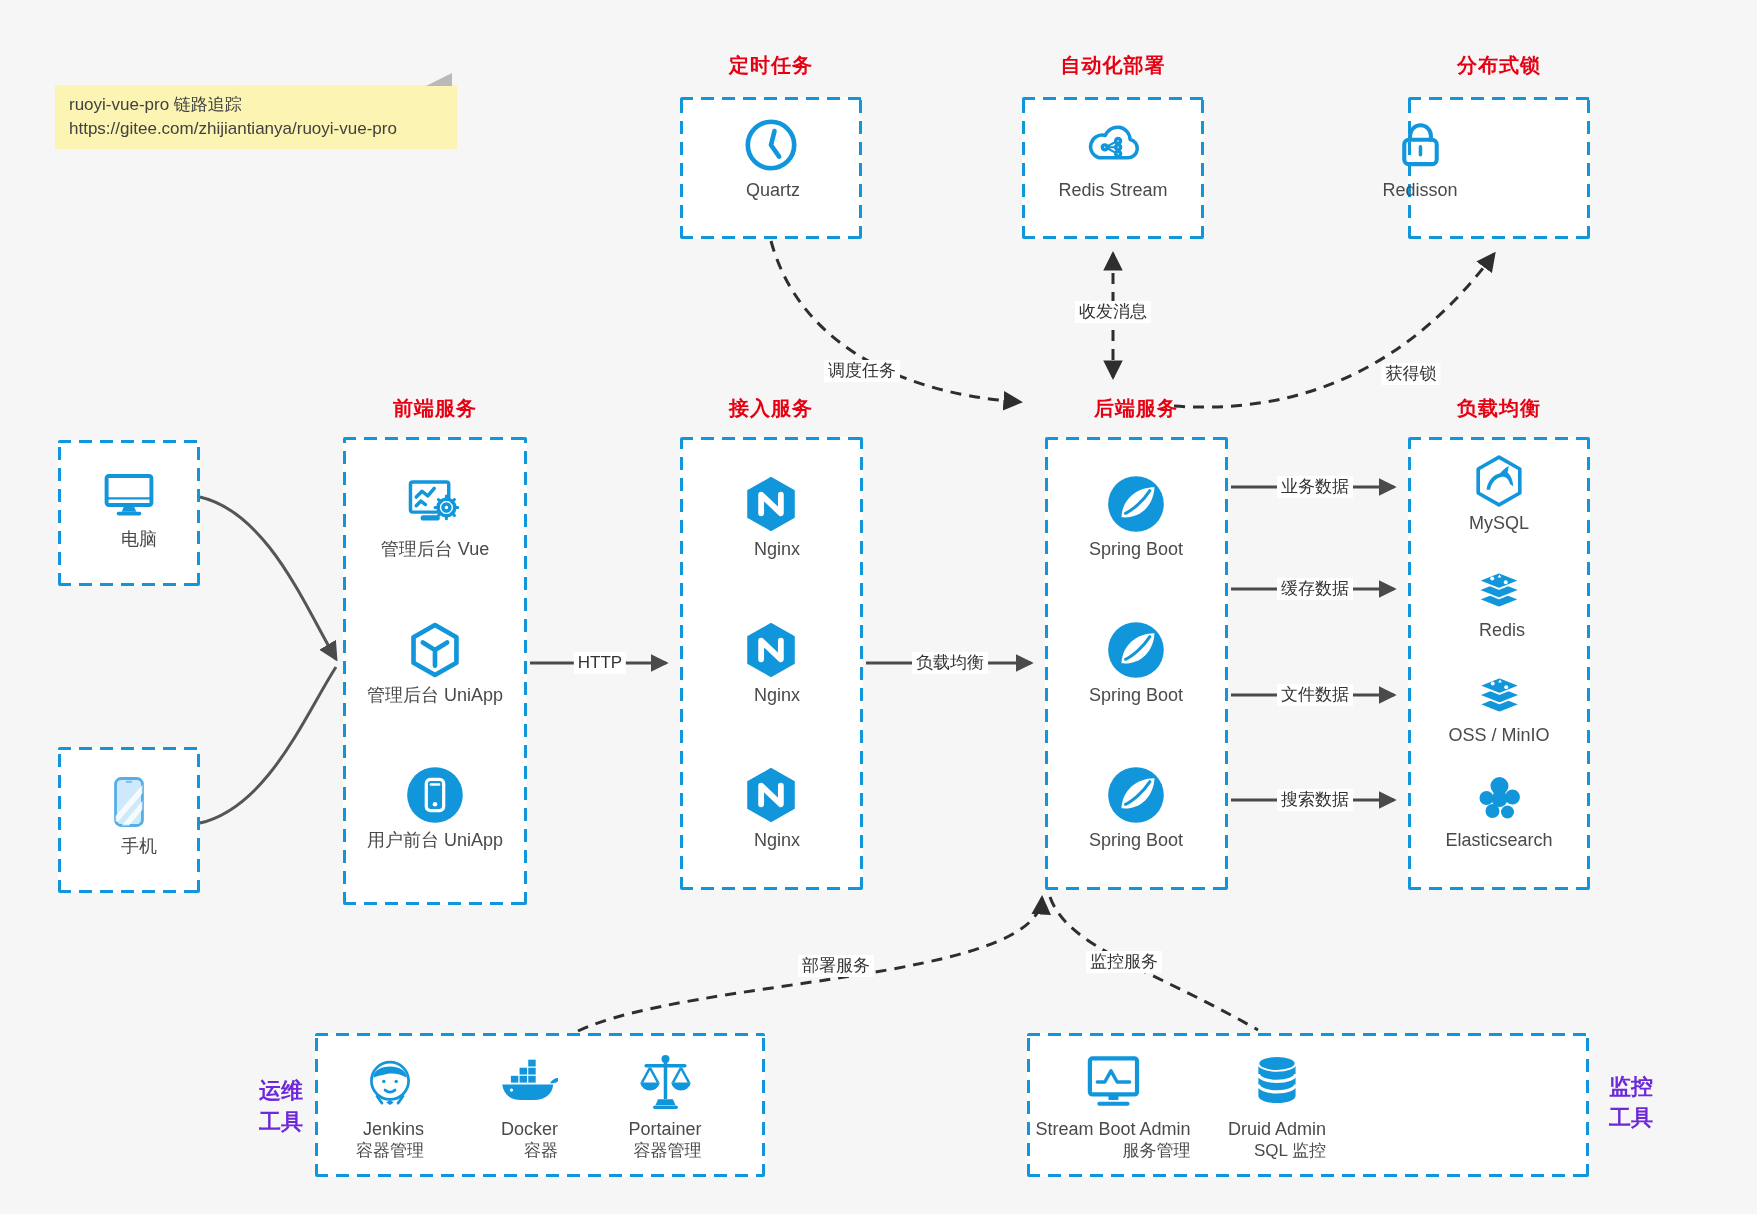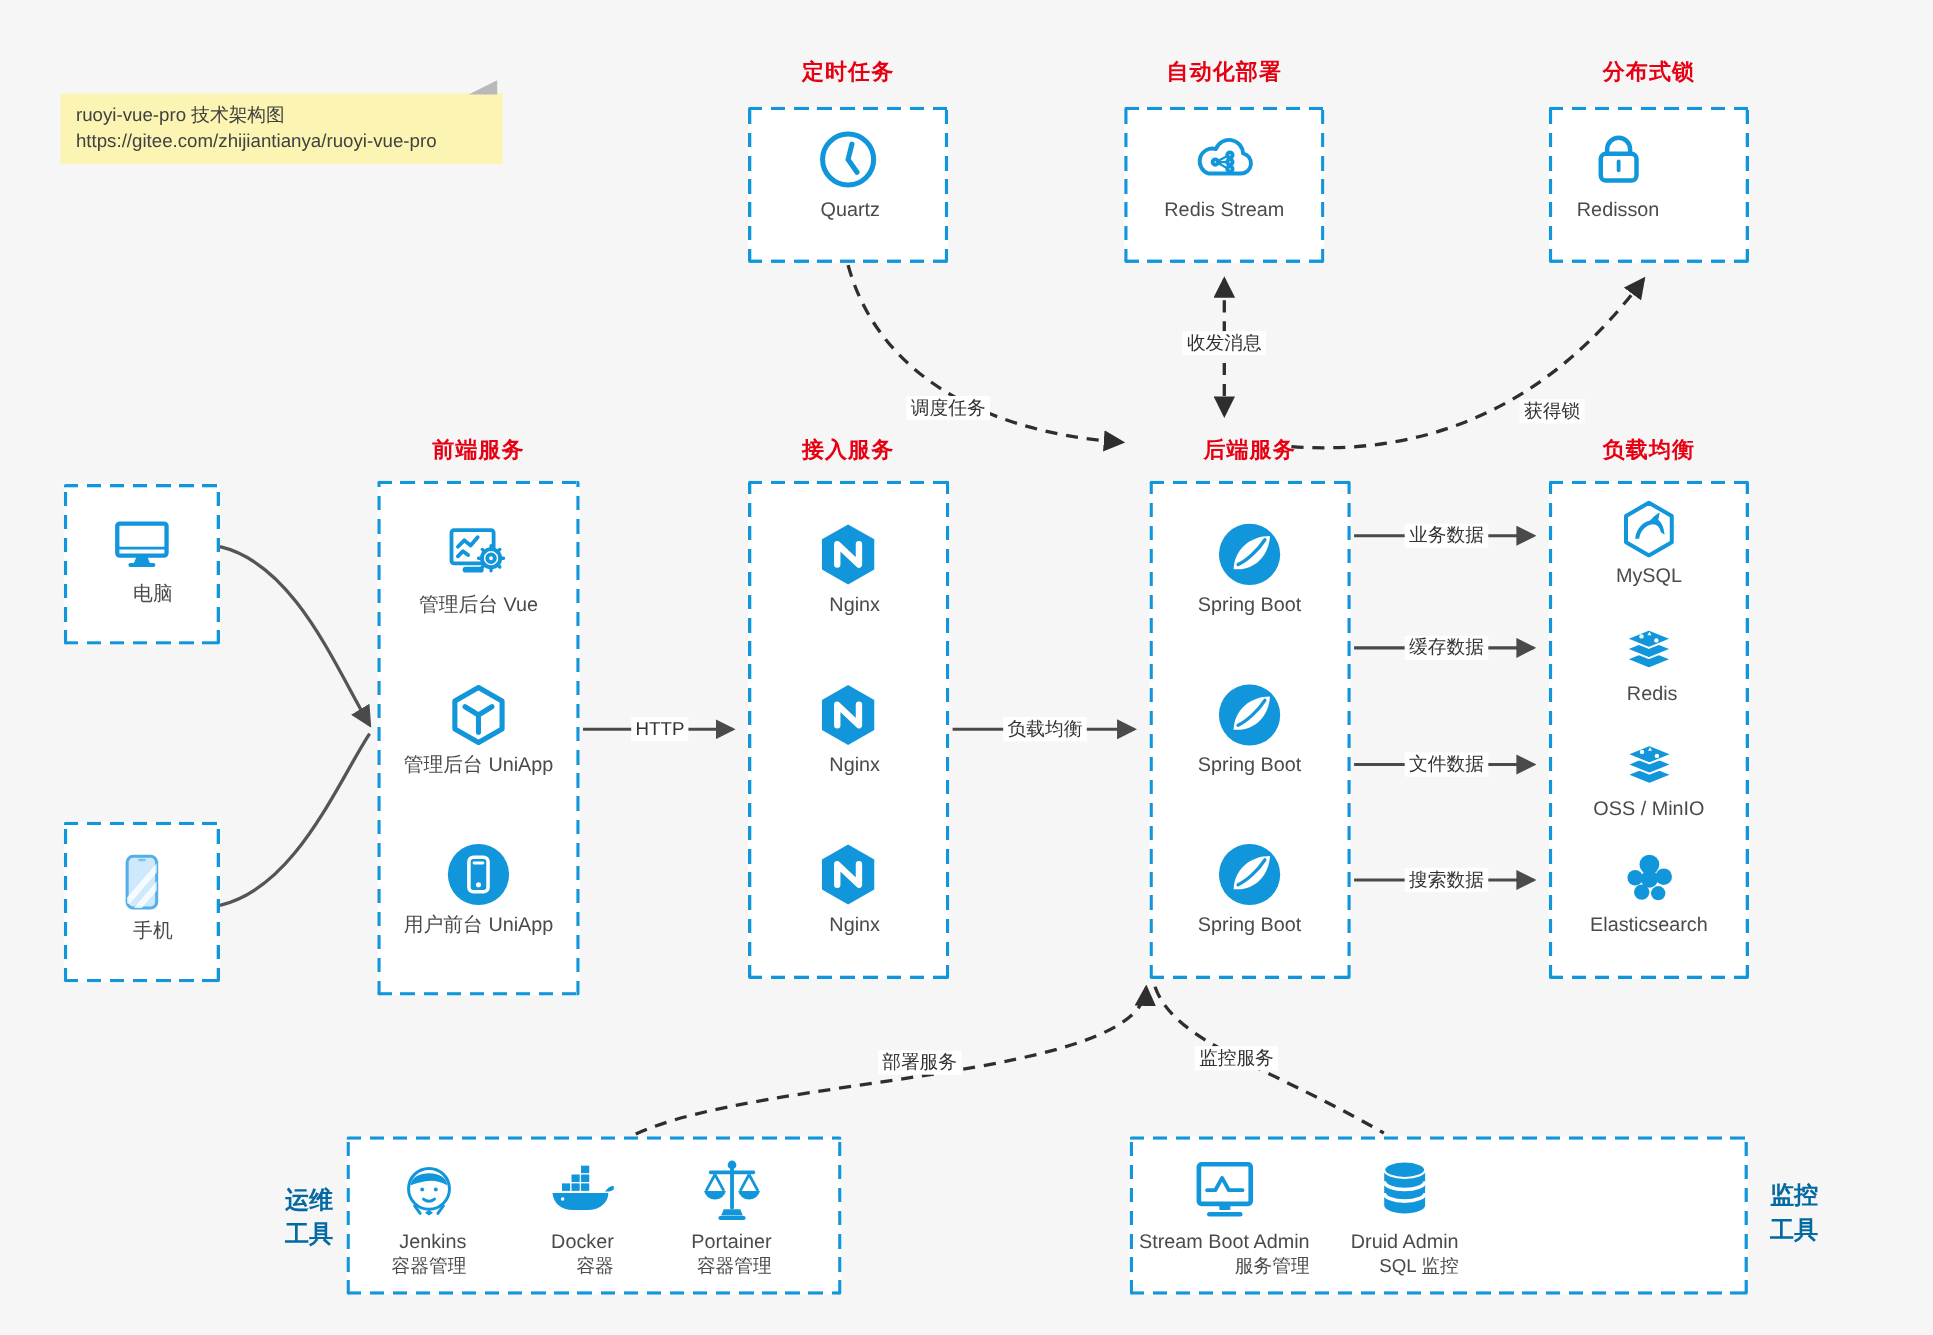--- a/index.html
+++ b/index.html
@@ -15,21 +15,21 @@
       repeating-linear-gradient(0deg,#1296db 0 13px,transparent 13px 21px),
       repeating-linear-gradient(0deg,#1296db 0 13px,transparent 13px 21px);
     background-position:0 0,0 100%,0 0,100% 0;
     background-size:100% 3px,100% 3px,3px 100%,3px 100%;
     background-repeat:no-repeat;
   }
 
   .rtitle{position:absolute;transform:translateX(-50%);font-size:20px;font-weight:700;
           color:#e60012;white-space:nowrap;letter-spacing:1px;z-index:4;}
   .side-label{position:absolute;width:60px;text-align:center;font-size:22px;font-weight:700;
-          color:#0369a1;line-height:31px;z-index:4;}
+          color:#6d28d9;line-height:31px;z-index:4;}
 
   .node{position:absolute;transform:translateX(-50%);text-align:right;z-index:3;}
   .node svg.ic{display:block;margin:0 auto;}
   .nlabel{margin-top:5px;font-size:18px;color:#4a4a4a;white-space:nowrap;line-height:22px;}
   .slabel{font-size:17px;color:#4a4a4a;white-space:nowrap;line-height:21px;}
 
   .alabel{position:absolute;transform:translate(-50%,-50%);background:#fff;padding:0 4px;
           font-size:17px;color:#333;white-space:nowrap;z-index:5;line-height:22px;}
 
   .overlay{position:absolute;left:0;top:0;z-index:2;}
@@ -178,21 +178,21 @@
       <circle cx="37" cy="36" r="4" stroke="none"></circle>
       <circle cx="39.5" cy="19.5" r="4.4" stroke="none"></circle>
       <circle cx="25" cy="26" r="4.6" stroke="none"></circle>
     </g>
   </defs>
 </svg>
 
 <div class="canvas">
 
   <div class="note">
-    <div>ruoyi-vue-pro 技术架构图</div>
+    <div>ruoyi-vue-pro 链路追踪</div>
     <div>https://gitee.com/zhijiantianya/ruoyi-vue-pro</div>
   </div>
 
   <div class="rtitle" style="left:771px;top:52px">定时任务</div>
   <div class="rtitle" style="left:1113px;top:52px">自动化部署</div>
   <div class="rtitle" style="left:1499px;top:52px">分布式锁</div>
   <div class="rtitle" style="left:435px;top:395px">前端服务</div>
   <div class="rtitle" style="left:771px;top:395px">接入服务</div>
   <div class="rtitle" style="left:1136px;top:395px">后端服务</div>
   <div class="rtitle" style="left:1499px;top:395px">负载均衡</div>
@@ -256,21 +256,21 @@
         <use href="#i-clock"></use>
       </svg>
     <div class="nlabel">Quartz</div>
   </div>
   <div class="node" style="left:1113px;top:116px">
     <svg class="ic" width="58" height="58" viewBox="0 0 50 50">
         <use href="#i-cloud"></use>
       </svg>
     <div class="nlabel">Redis Stream</div>
   </div>
-  <div class="node" style="left:1471px;top:116px">
+  <div class="node" style="left:1420px;top:116px">
     <svg class="ic" width="58" height="58" viewBox="0 0 50 50">
         <use href="#i-lock"></use>
       </svg>
     <div class="nlabel">Redisson</div>
   </div>
 
   <div class="node" style="left:129px;top:467px">
     <svg class="ic" width="56" height="56" viewBox="0 0 50 50">
         <use href="#i-desktop"></use>
       </svg>

